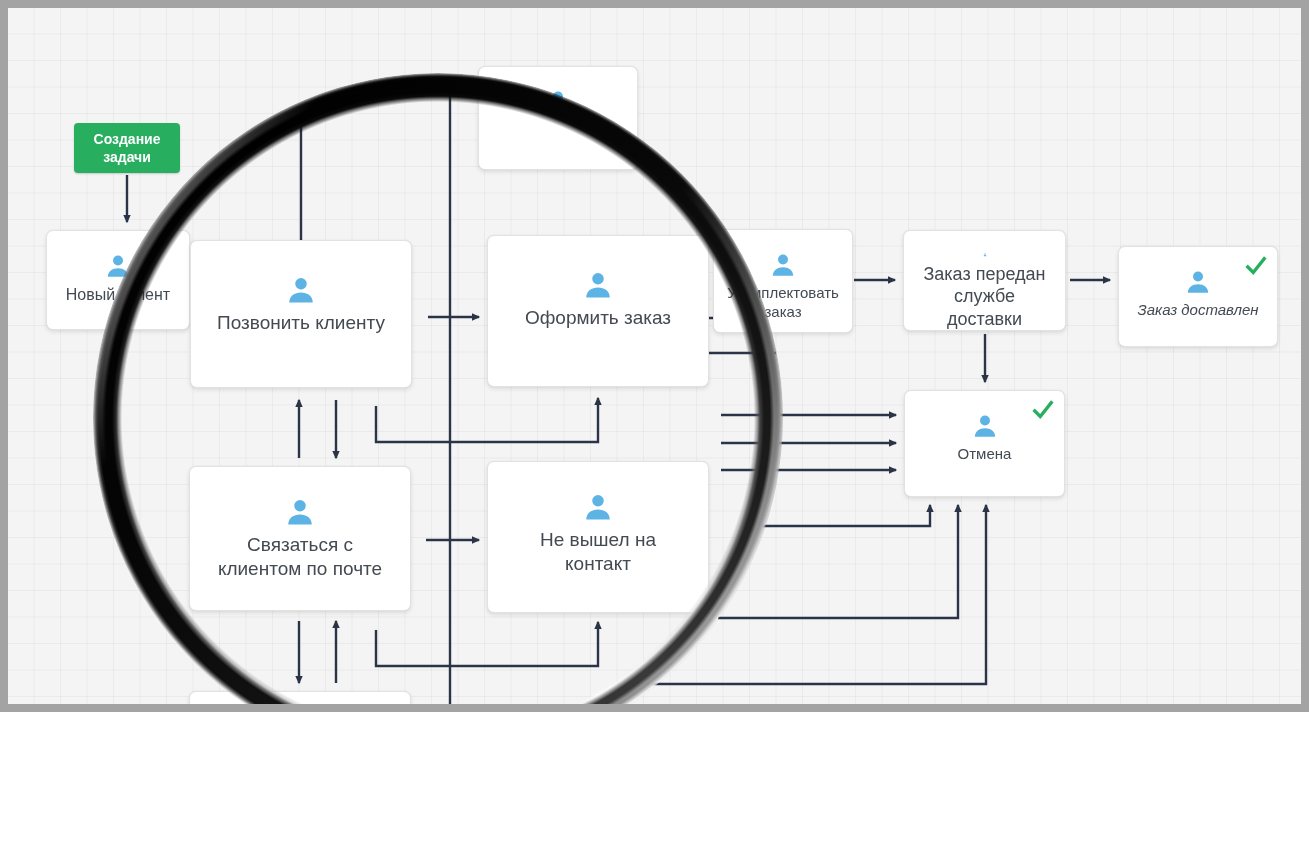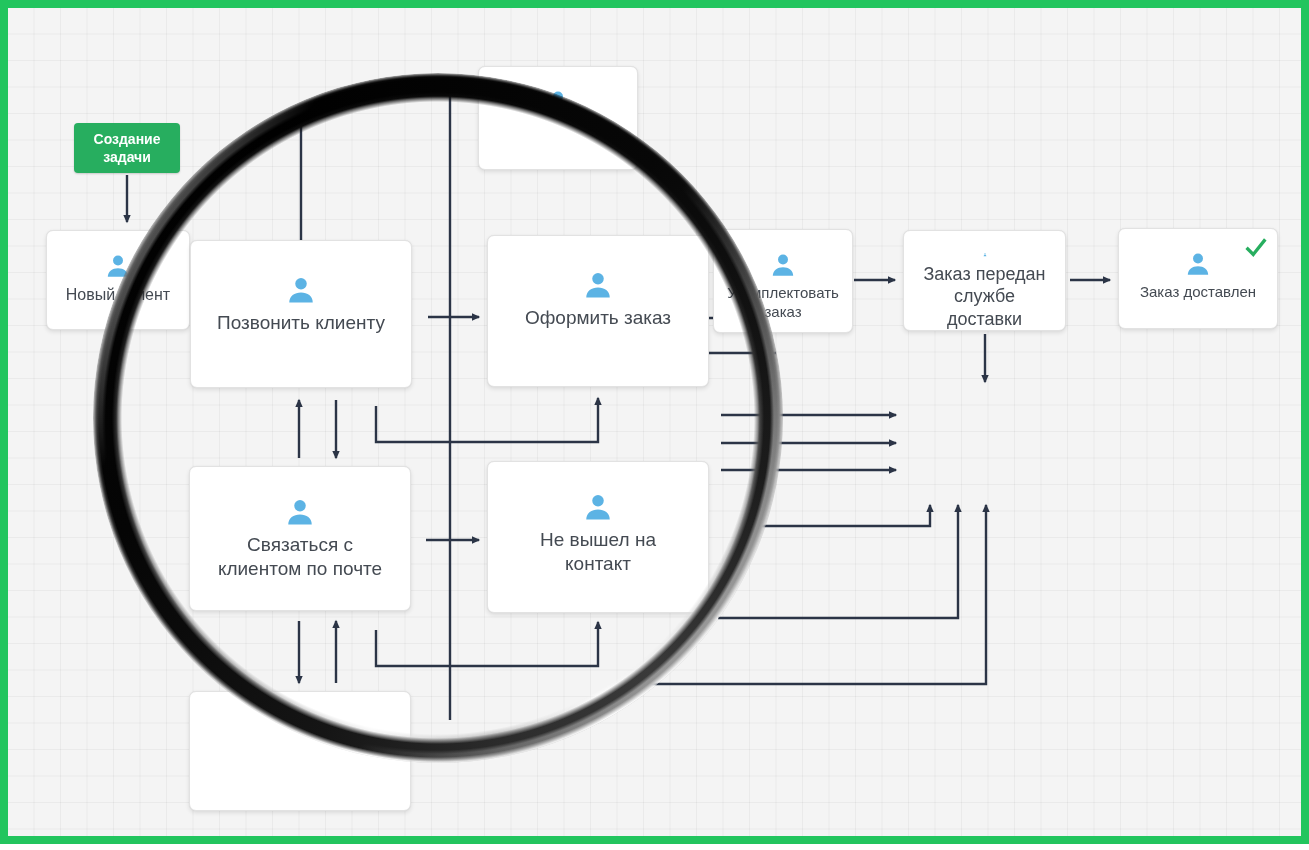--- a/index.html
+++ b/index.html
@@ -7,23 +7,23 @@
   html, body {
     width: 1309px;
     height: 850px;
     overflow: hidden;
     font-family: "Liberation Sans", sans-serif;
   }
 
   #canvas {
     position: relative;
     width: 1309px;
-    height: 844px;
+    height: 712px;
     background: #f4f4f4;
-    border: 8px solid #22c55e;
+    border: 8px solid #a3a3a3;
     overflow: hidden;
   }
 
   
   #grid {
     position: absolute;
     inset: 0;
     background-color: #f4f4f4;
     background-image:
       linear-gradient(to right, rgba(0,0,0,0.045) 1px, transparent 1px),
@@ -286,31 +286,41 @@
 
   <div class="node" style="left:895px; top:222px; width:163px; height:101px;">
     <svg class="user-icon" viewBox="0 0 24 24">
       <circle cx="12" cy="7" r="4.6" fill="#5cb3e4"></circle>
       <path d="M2.6 22c0-5.1 4.2-8 9.4-8s9.4 2.9 9.4 8z" fill="#5cb3e4"></path>
     </svg>
     <div class="node-label" style="font-size:18px;">Заказ передан
 службе доставки</div>
   </div>
 
-  <div class="node" style="left:1110px; top:220px; width:160px; height:101px;">
+  <div class="node" style="left:1110px; top:238px; width:160px; height:101px;font-style:italic;">
     <svg class="check" viewBox="0 0 24 24">
       <path d="M3 13 L9 19 L21 4" stroke="#27ae5f" stroke-width="3.6" fill="none" stroke-linecap="square" stroke-linejoin="miter"></path>
     </svg>
     <svg class="user-icon" viewBox="0 0 24 24">
       <circle cx="12" cy="7" r="4.6" fill="#5cb3e4"></circle>
       <path d="M2.6 22c0-5.1 4.2-8 9.4-8s9.4 2.9 9.4 8z" fill="#5cb3e4"></path>
     </svg>
     <div class="node-label" style="font-size:15px;">Заказ доставлен</div>
   </div>
 
+  <div class="node" style="left:896px; top:382px; width:161px; height:107px;">
+    <svg class="check" viewBox="0 0 24 24">
+      <path d="M3 13 L9 19 L21 4" stroke="#27ae5f" stroke-width="3.6" fill="none" stroke-linecap="square" stroke-linejoin="miter"></path>
+    </svg>
+    <svg class="user-icon" viewBox="0 0 24 24">
+      <circle cx="12" cy="7" r="4.6" fill="#5cb3e4"></circle>
+      <path d="M2.6 22c0-5.1 4.2-8 9.4-8s9.4 2.9 9.4 8z" fill="#5cb3e4"></path>
+    </svg>
+    <div class="node-label" style="font-size:15px;">Отмена</div>
+  </div>
 
   <div class="node" style="left:181px; top:458px; width:222px; height:145px; padding-top:30px;">
     <svg class="user-icon" viewBox="0 0 24 24" style="width:30px;height:30px;">
       <circle cx="12" cy="7" r="4.6" fill="#5cb3e4"></circle>
       <path d="M2.6 22c0-5.1 4.2-8 9.4-8s9.4 2.9 9.4 8z" fill="#5cb3e4"></path>
     </svg>
     <div class="node-label" style="font-size:19px;">Связаться с
 клиентом по почте</div>
   </div>
 

